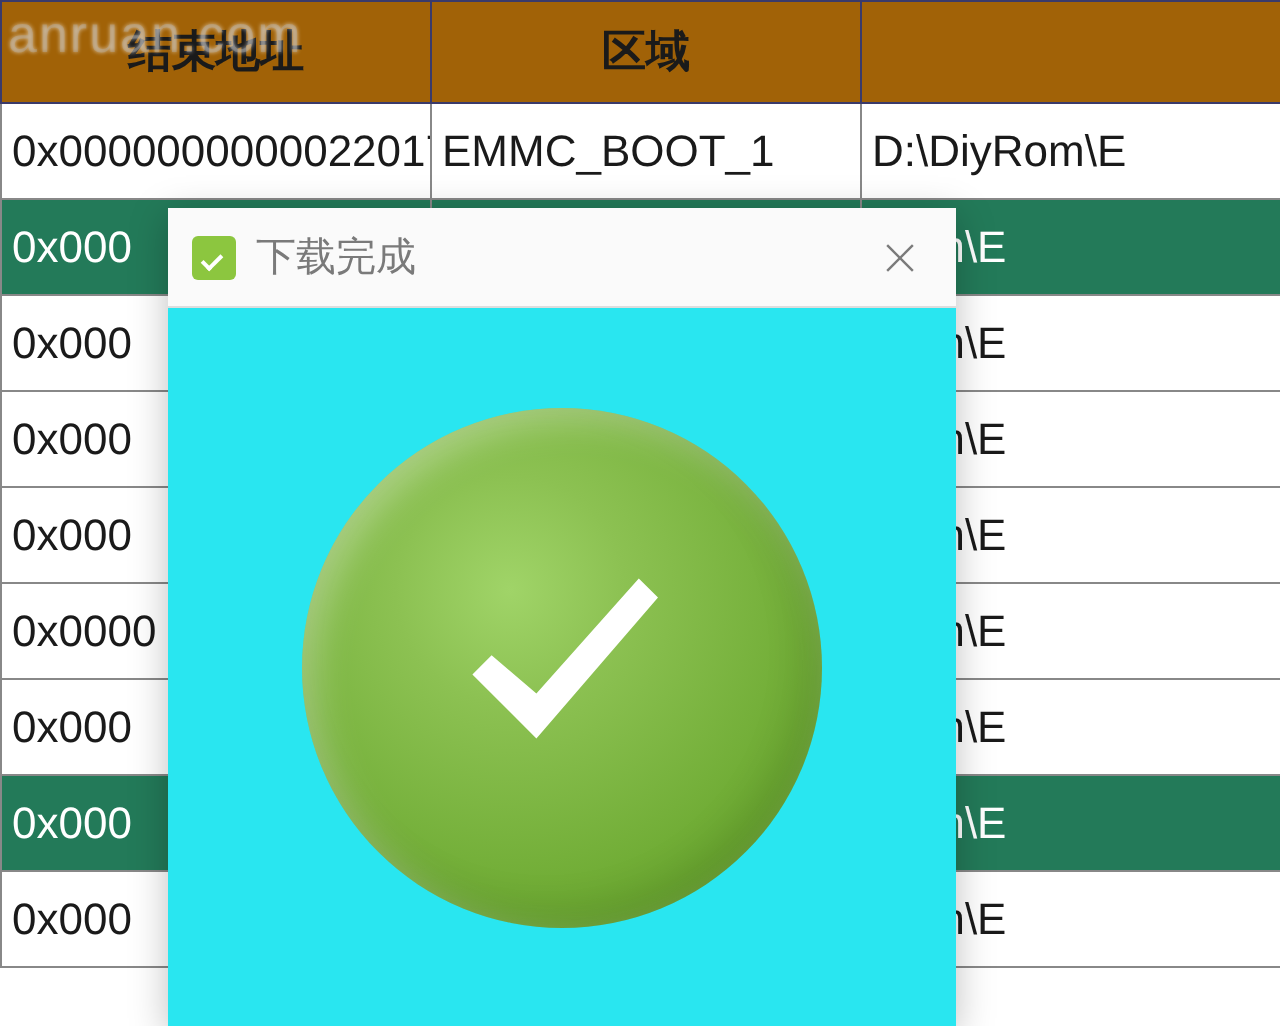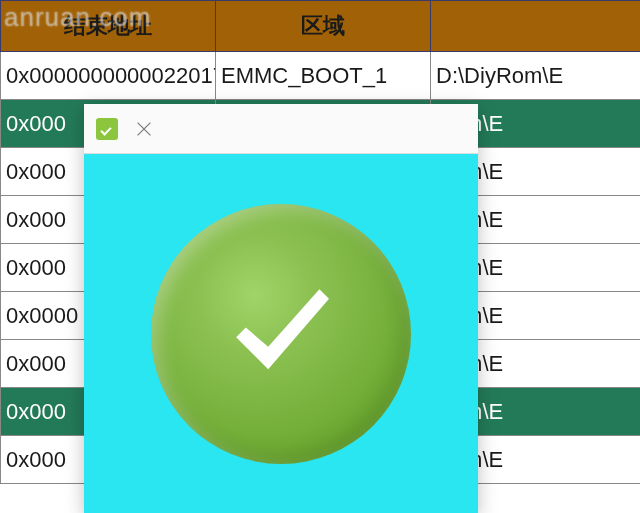--- a/index.html
+++ b/index.html
@@ -194,20 +194,21 @@
         <td>0x000</td>
         <td></td>
         <td>Rom\E</td>
       </tr>
     </tbody>
 </table>
 
 <div class="dialog-overlay">
   <div class="dialog-titlebar">
     <div class="dialog-icon"></div>
+    <div class="dialog-title">下载完成</div>
     <div class="dialog-close">
       <svg viewBox="0 0 24 24" width="22" height="22">
         <line x1="5" y1="5" x2="19" y2="19" stroke="#7a7a7a" stroke-width="1.3"></line>
         <line x1="19" y1="5" x2="5" y2="19" stroke="#7a7a7a" stroke-width="1.3"></line>
       </svg>
     </div>
   </div>
   <div class="dialog-body">
     <div class="check-circle">
       <svg class="check-mark" viewBox="0 0 100 100">

